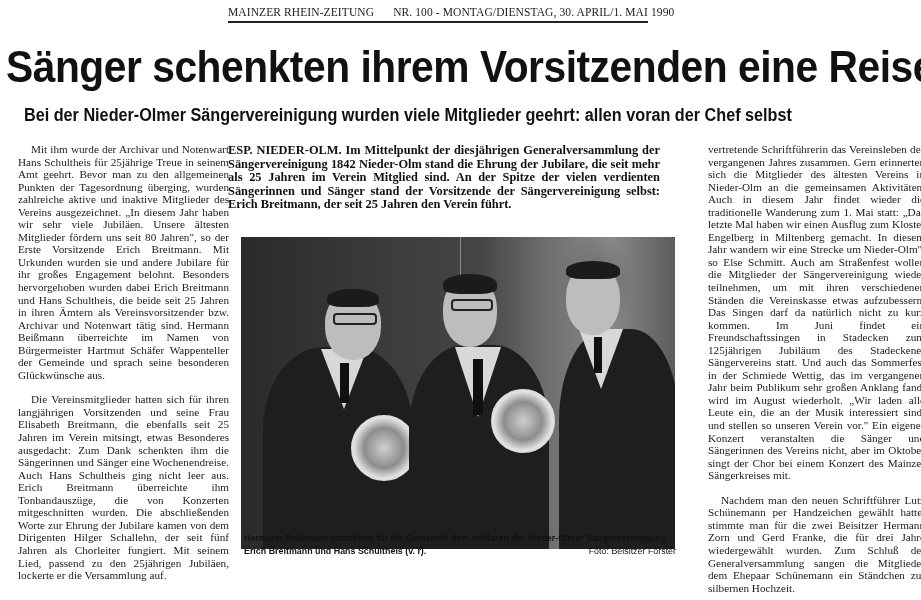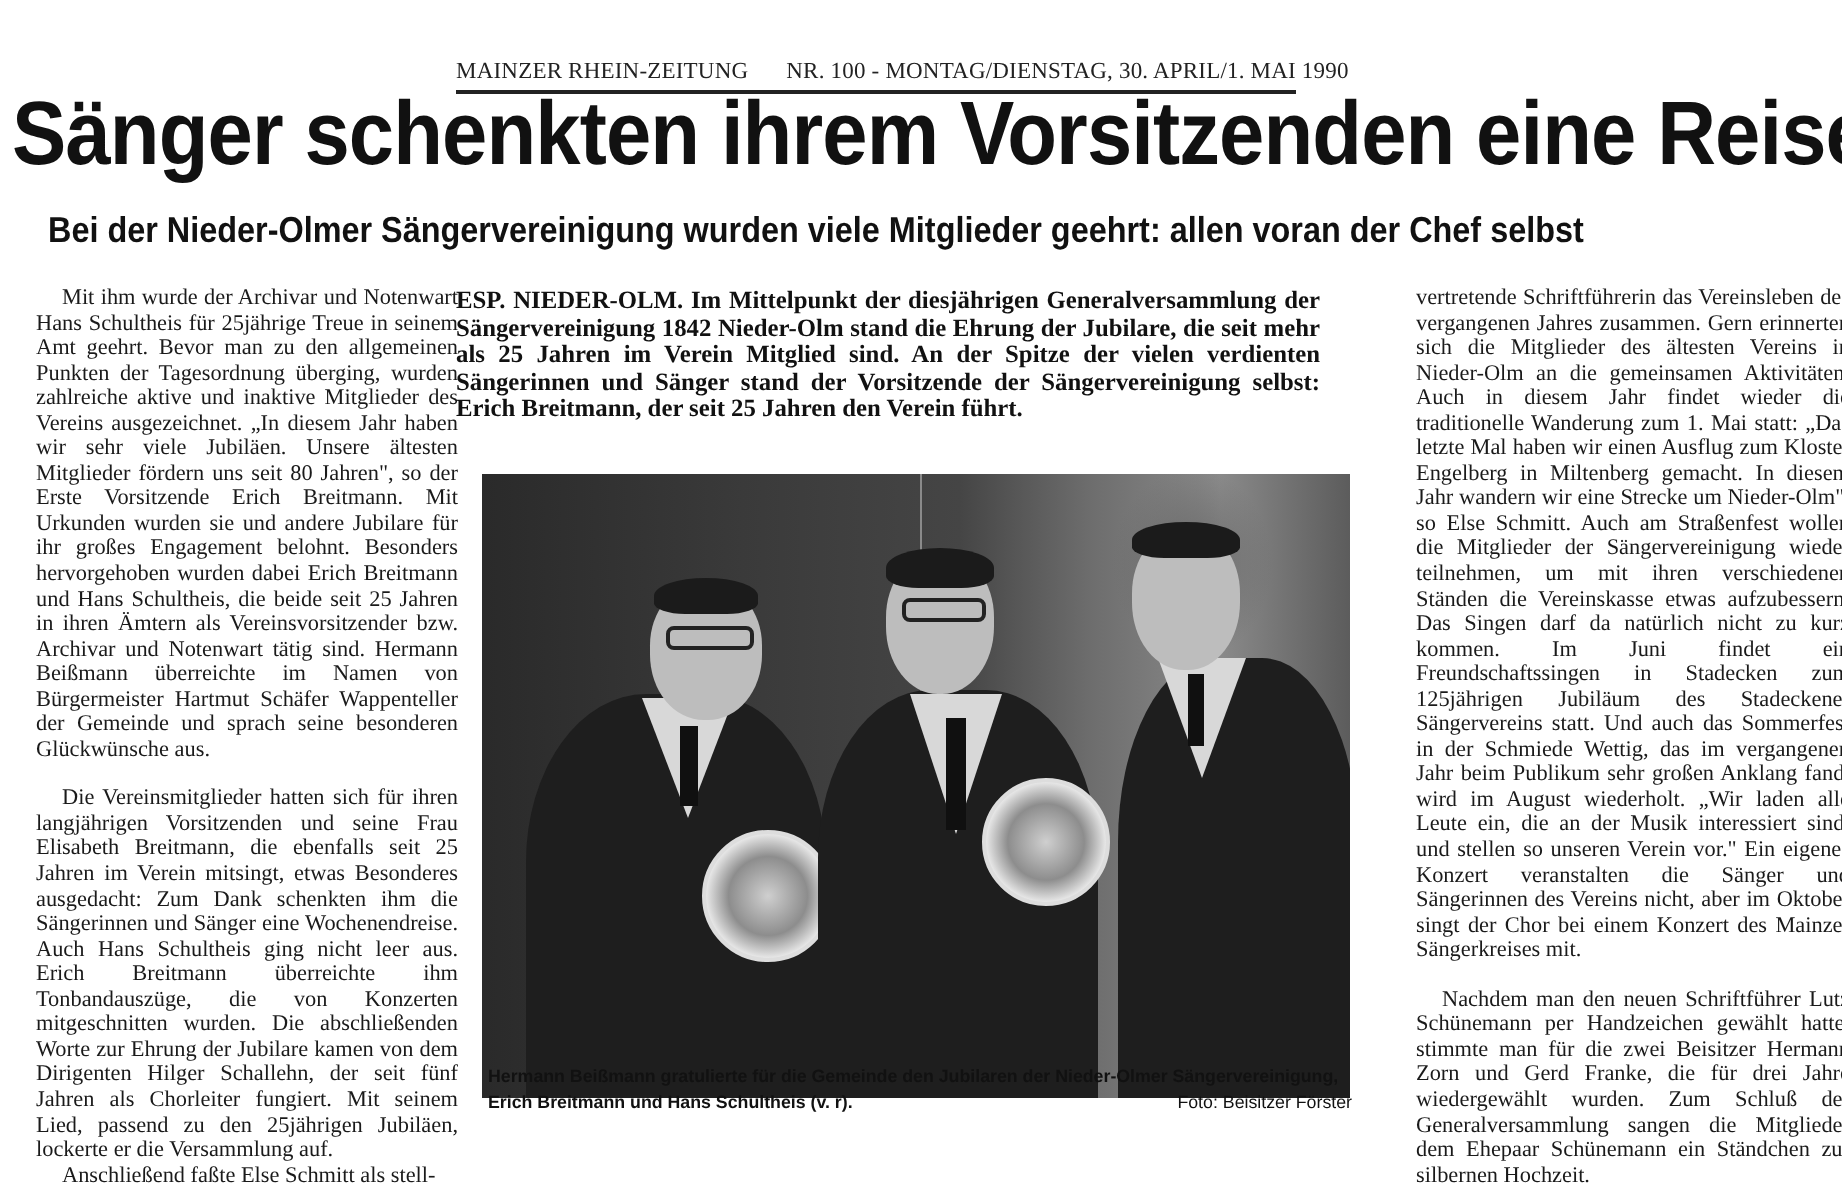--- a/index.html
+++ b/index.html
@@ -3,21 +3,21 @@
 <meta charset="utf-8">
 <style>
   html, body { margin: 0; padding: 0; }
   body {
     width: 921px; height: 600px; overflow: hidden;
     background: #ffffff; color: #1a1a1a;
     font-family: "DejaVu Serif", serif;
     position: relative;
   }
   .masthead {
-    position: absolute; left: 228px; top: 30px; width: 420px;
+    position: absolute; left: 228px; top: 6px; width: 420px;
     font-family: "Liberation Serif", serif; font-size: 11.5px; letter-spacing: 0.1px;
     color: #222; white-space: nowrap;
     border-bottom: 2px solid #222; padding-bottom: 3px;
   }
   .masthead .paper { margin-right: 16px; }
   .headline {
     position: absolute; left: 6px; top: 42px; width: 912px;
     font-family: "Liberation Sans", sans-serif; font-weight: bold;
     font-size: 45px; line-height: 50px; letter-spacing: -0.5px;
     transform: scaleX(0.905); transform-origin: left top;
@@ -76,21 +76,20 @@
   <span class="paper">MAINZER RHEIN-ZEITUNG</span>
   <span>NR. 100 - MONTAG/DIENSTAG, 30. APRIL/1. MAI 1990</span>
 </div>
 
 <div class="headline">Sänger schenkten ihrem Vorsitzenden eine Reise</div>
 <div class="subhead">Bei der Nieder-Olmer Sängervereinigung wurden viele Mitglieder geehrt: allen voran der Chef selbst</div>
 
 <div class="col col-left">
   <p>Mit ihm wurde der Archivar und Notenwart Hans Schultheis für 25jährige Treue in seinem Amt geehrt. Bevor man zu den allgemeinen Punkten der Tagesordnung überging, wurden zahlreiche aktive und inaktive Mitglieder des Vereins ausgezeichnet. „In diesem Jahr haben wir sehr viele Jubiläen. Unsere ältesten Mitglieder fördern uns seit 80 Jahren", so der Erste Vorsitzende Erich Breitmann. Mit Urkunden wurden sie und andere Jubilare für ihr großes Engagement belohnt. Besonders hervorgehoben wurden dabei Erich Breitmann und Hans Schultheis, die beide seit 25 Jahren in ihren Ämtern als Vereinsvorsitzender bzw. Archivar und Notenwart tätig sind. Hermann Beißmann überreichte im Namen von Bürgermeister Hartmut Schäfer Wappenteller der Gemeinde und sprach seine besonderen Glückwünsche aus.</p>
   <p class="gap">Die Vereinsmitglieder hatten sich für ihren langjährigen Vorsitzenden und seine Frau Elisabeth Breitmann, die ebenfalls seit 25 Jahren im Verein mitsingt, etwas Besonderes ausgedacht: Zum Dank schenkten ihm die Sängerinnen und Sänger eine Wochenendreise. Auch Hans Schultheis ging nicht leer aus. Erich Breitmann überreichte ihm Tonbandauszüge, die von Konzerten mitgeschnitten wurden. Die abschließenden Worte zur Ehrung der Jubilare kamen von dem Dirigenten Hilger Schallehn, der seit fünf Jahren als Chorleiter fungiert. Mit seinem Lied, passend zu den 25jährigen Jubiläen, lockerte er die Versammlung auf.</p>
-  <p>Anschließend faßte Else Schmitt als stell-</p>
 </div>
 
 <div class="lead">ESP. NIEDER-OLM. Im Mittelpunkt der diesjährigen Generalversammlung der Sängervereinigung 1842 Nieder-Olm stand die Ehrung der Jubilare, die seit mehr als 25 Jahren im Verein Mitglied sind. An der Spitze der vielen verdienten Sängerinnen und Sänger stand der Vorsitzende der Sängervereinigung selbst: Erich Breitmann, der seit 25 Jahren den Verein führt.</div>
 
 <div class="photo">
   <div class="fold"></div>
 
   <div class="person">
     <div class="body" style="left:22px; top:110px; width:150px; height:210px;"></div>
     <div class="shirt" style="left:80px; top:112px; width:46px; height:60px;"></div>

